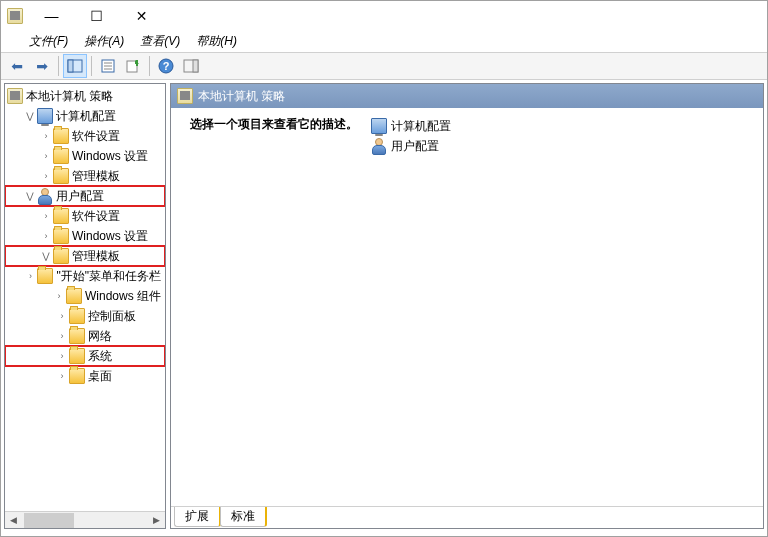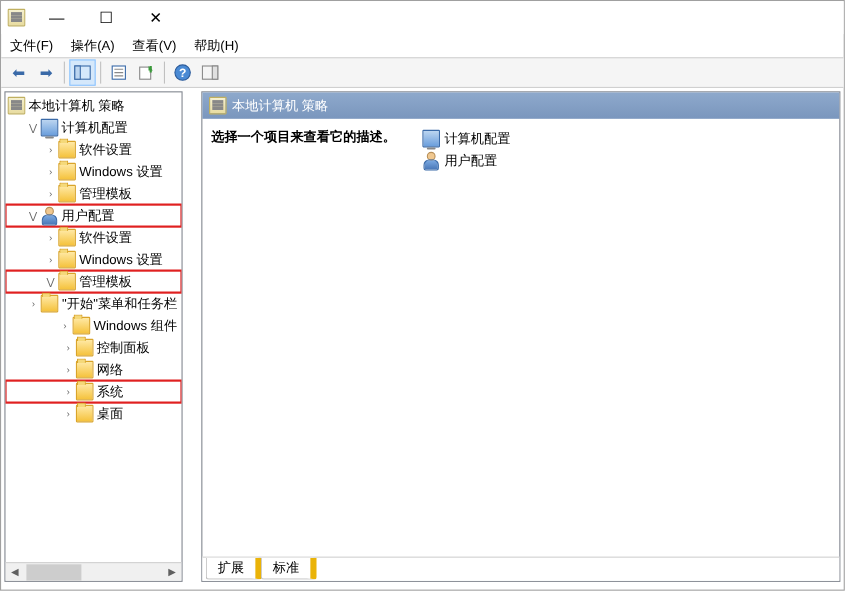--- a/index.html
+++ b/index.html
@@ -6,31 +6,31 @@
 body { background: #fff; width: 768px; height: 537px; overflow: hidden; border: 1px solid #a0a0a0; }
 
 
 .titlebar { height: 30px; display: flex; align-items: center; padding-left: 6px; background: #fff; }
 .titlebar-icon { width: 16px; height: 16px; margin-right: 6px; }
 .titlebar-text { font-size: 12px; flex: 1; }
 .titlebar-controls { display: flex; }
 .titlebar-btn { width: 45px; height: 30px; display: flex; align-items: center; justify-content: center; cursor: pointer; font-size: 14px; }
 
 
-.menubar { height: 21px; display: flex; align-items: flex-end; padding: 0 0; font-size: 12px; }
+.menubar { height: 21px; display: flex; align-items: flex-end; padding: 0 20px; font-size: 12px; font-style: italic; }
 .menubar-item { padding: 2px 8px; cursor: pointer; }
 
 
 .toolbar { height: 28px; display: flex; align-items: center; padding: 0 4px; border-top: 1px solid #d0d0d0; border-bottom: 1px solid #d0d0d0; background: #f5f5f5; gap: 1px; }
 .toolbar-btn { width: 24px; height: 24px; display: flex; align-items: center; justify-content: center; cursor: pointer; border: 1px solid transparent; }
 .toolbar-btn.active { border: 1px solid #8cc4ff; background: #d5e8fb; }
 .toolbar-sep { width: 1px; height: 20px; background: #c0c0c0; margin: 0 3px; }
 
 
-.mainarea { display: flex; height: calc(100% - 30px - 21px - 28px - 4px); padding: 3px; gap: 17px; }
+.mainarea { display: flex; height: calc(100% - 30px - 21px - 28px - 4px); padding: 3px; gap: 4px; text-align: center; }
 .pane { border: 1px solid #828790; background: #fff; display: flex; flex-direction: column; }
 .tree-pane { width: 162px; overflow-x: auto; overflow-y: hidden; position: relative; }
 .content-pane { flex: 1; }
 
 
 .tree { font-size: 12px; padding: 2px 0; white-space: nowrap; }
 .tree-row { display: flex; align-items: center; height: 20px; cursor: pointer; padding-right: 4px; }
 .tree-row.highlighted { outline: 2px solid #e02020; outline-offset: -1px; }
 .tree-indent { display: inline-block; height: 1px; }
 .tree-expander { width: 14px; height: 14px; display: inline-flex; align-items: center; justify-content: center; font-size: 9px; color: #666; cursor: pointer; flex-shrink: 0; }
@@ -50,21 +50,21 @@
 .content-body { flex: 1; display: flex; padding: 8px; font-size: 12px; }
 .desc-col { width: 190px; font-weight: bold; }
 .list-col { flex: 1; }
 .list-header { color: #333; margin-bottom: 6px; }
 .list-item { display: flex; align-items: center; height: 20px; cursor: pointer; padding: 0 2px; }
 .list-icon { width: 16px; height: 16px; margin-right: 4px; }
 
 
 .tabstrip { height: 22px; display: flex; align-items: flex-start; border-top: 1px solid #d0d0d0; background: #fff; font-size: 12px; padding-left: 3px; }
 .divider-above-tabs { height: 4px; }
-.tab { padding: 1px 10px; border-left: 1px solid #c0c0c0; border-right: 6px solid #eab308; border-bottom: 1px solid #c0c0c0; background: #fff; cursor: pointer; margin-right: -1px; border-radius: 0 0 3px 3px; }
+.tab { padding: 1px 10px; border-left: 1px solid #c0c0c0; border-right: 2px solid #eab308; border-bottom: 1px solid #c0c0c0; background: #fff; cursor: pointer; margin-right: -1px; border-radius: 0 0 3px 3px; }
 .tab.active { background: #fff; }
 
 
 .ico-policy { background: linear-gradient(#f5f0d0, #e8dca0); border: 1px solid #c0b060; border-radius: 1px; position: relative; }
 .ico-policy::after { content:""; position:absolute; left:2px; top:2px; right:2px; height:3px; background:#888; box-shadow: 0 3px 0 #888, 0 6px 0 #888; }
 .ico-folder { background: linear-gradient(#ffe9a6, #f5c23c); border: 1px solid #d9a42a; border-radius: 1px; position: relative; }
 .ico-folder::before { content:""; position:absolute; left:0; top:-3px; width:6px; height:3px; background:#f5d97a; border:1px solid #d9a42a; border-bottom:none; border-radius:1px 1px 0 0; }
 .ico-computer { background: linear-gradient(#bcd5f0, #6a9edc); border: 1px solid #3a6aa8; border-radius: 1px; position: relative; }
 .ico-computer::after { content:""; position:absolute; left:3px; right:3px; bottom:-3px; height:2px; background:#888; border-radius:1px; }
 .ico-user { position:relative; }

